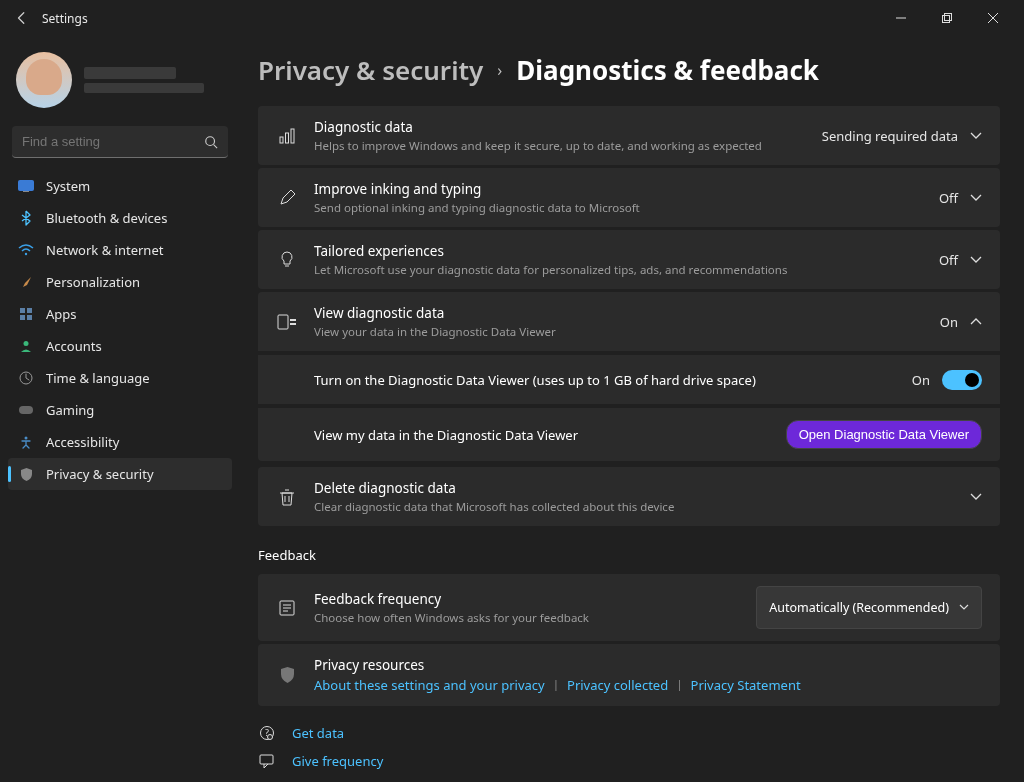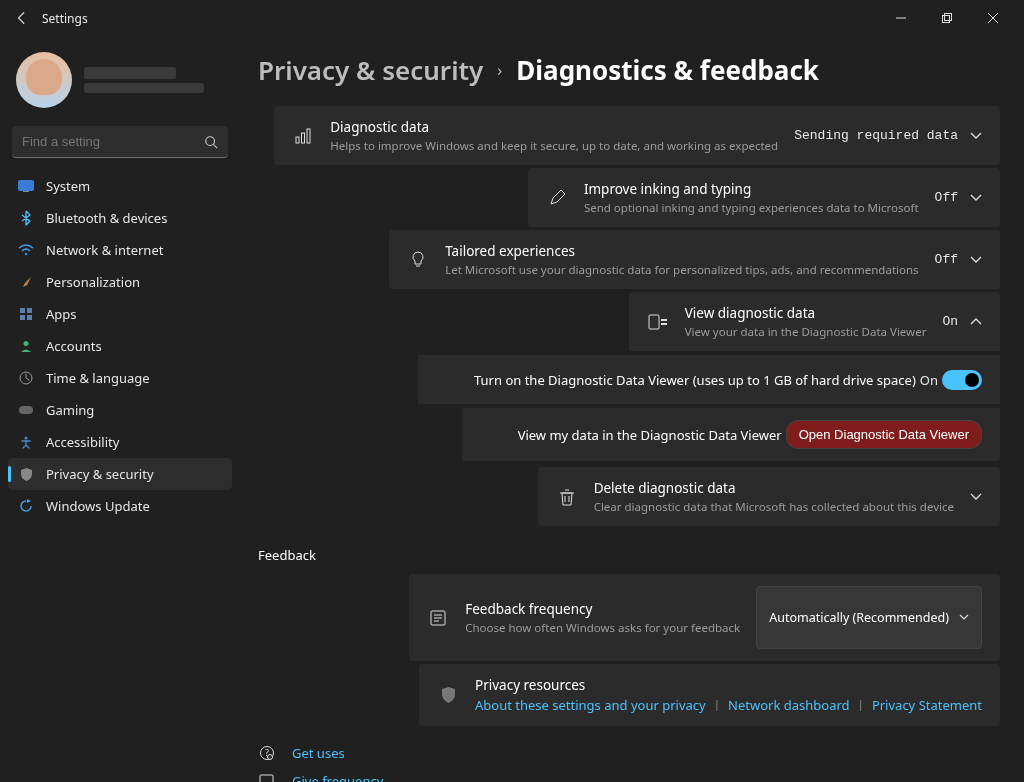--- a/index.html
+++ b/index.html
@@ -103,68 +103,68 @@
     padding: 12px 24px 24px 18px;
     overflow:hidden;
   }
   .crumb {
     display:flex;align-items:center;gap:14px;
     padding: 4px 0 18px 0;
   }
   .crumb .parent { font-size: 26px; font-weight:600; color:#bdbdbd; }
   .crumb .sep { color:#bdbdbd; font-size: 16px; }
   .crumb .current { font-size: 26px; font-weight:700; color:#ffffff; }
-  .cards { display:flex;flex-direction:column;gap:3px;align-items:flex-end; }
+  .cards { display:flex;flex-direction:column;gap:3px; }
   .card {
     background:#2b2b2b;
     border-radius:4px;
     display:flex;align-items:center;
     padding: 12px 18px;
     gap:16px;
     min-height:56px;
   }
   .card .cicon {
     width:22px;height:22px;display:flex;align-items:center;justify-content:center;color:#ddd;flex-shrink:0;
   }
   .card .ctext { flex:1; display:flex;flex-direction:column;gap:2px; }
   .card .ctitle { font-size:13.5px;color:#fff; }
   .card .csub { font-size:11.5px;color:#9c9c9c; }
-  .card .cright { display:flex;align-items:center;gap:12px;color:#ddd;font-family:Liberation Mono, monospace; }
+  .card .cright { display:flex;align-items:center;gap:12px;color:#ddd; }
   .card .cright .status { font-size:13px;color:#e6e6e6; }
   .chev { color:#ddd;font-size:12px; }
   .subrow {
     background:#2b2b2b;
     border-top:1px solid #202020;
     display:flex;align-items:center;
     padding: 12px 18px 12px 56px;
     min-height:50px;
-    gap:4px;
+    gap:12px;
   }
   .subrow .subtext { flex:1;font-size:13px;color:#fff; }
   .toggle {
     width:40px;height:20px;border-radius:10px;position:relative;
   }
   .toggle.on { background:#4cc2ff; }
   .toggle .knob {
     position:absolute;top:3px;width:14px;height:14px;border-radius:50%;
     background:#000;
   }
   .toggle.on .knob { right:3px; }
   .btn {
-    background:#7f1d1d;border:1px solid #444;border-radius:12px;
+    background:#6d28d9;border:1px solid #444;border-radius:12px;
     color:#fff;font-size:13px;padding:6px 12px;
   }
   .subrow.last { border-radius: 0 0 4px 4px; }
   .section-label {
     font-size:13px;font-weight:400;color:#fff;
     margin: 20px 0 10px 0;
   }
   .select {
     background:#373737;border:1px solid #444;border-radius:4px;
-    color:#fff;font-size:12.5px;padding:22px 12px;
+    color:#fff;font-size:12.5px;padding:12px 12px;
     display:flex;align-items:center;gap:10px;
   }
   .links { display:flex;gap:8px;flex-wrap:wrap; }
   .links a { color:#4cc2ff;text-decoration:none;font-size:13px; }
   .links .bar { color:#888;font-size:11.5px; }
   .footer-links { margin-top:18px;display:flex;flex-direction:column;gap:10px; }
   .flink { display:flex;align-items:center;gap:16px;color:#4cc2ff;font-size:13px; }
   .flink .fi { color:#ddd;width:18px;display:flex;justify-content:center; }
   svg { display:block; }
 </style>
@@ -302,29 +302,20 @@
         <span>Accessibility</span>
       </div>
       <div class="nav-item active">
         <span class="nav-icon">
           <svg width="13" height="15" viewBox="0 0 13 15">
               <path d="M6.5 1 L12 3 L12 7 Q12 12 6.5 14 Q1 12 1 7 L1 3 Z" fill="#888"></path>
             </svg>
         </span>
         <span>Privacy &amp; security</span>
       </div>
-      <div class="nav-item">
-        <span class="nav-icon">
-          <svg width="14" height="14" viewBox="0 0 14 14">
-              <path d="M12 7 A5 5 0 1 1 7 2" stroke="#3aa0e8" stroke-width="1.5" fill="none"></path>
-              <path d="M8 0 L12 2 L8 4 Z" fill="#3aa0e8"></path>
-            </svg>
-        </span>
-        <span>Windows Update</span>
-      </div>
     </div>
   </div>
 
   <div class="main">
     <div class="crumb">
       <span class="parent">Privacy &amp; security</span>
       <span class="sep">›</span>
       <span class="current">Diagnostics &amp; feedback</span>
     </div>
 
@@ -353,21 +344,21 @@
       </div>
 
       <div class="card">
         <div class="cicon">
           <svg width="18" height="18" viewBox="0 0 18 18">
               <path d="M3 15 L5 9 L13 1 L17 5 L9 13 Z" stroke="#ddd" fill="none" stroke-linejoin="round"></path>
             </svg>
         </div>
         <div class="ctext">
           <div class="ctitle">Improve inking and typing</div>
-          <div class="csub">Send optional inking and typing experiences data to Microsoft</div>
+          <div class="csub">Send optional inking and typing diagnostic data to Microsoft</div>
         </div>
         <div class="cright">
           <span class="status">Off</span>
           <span class="chev">
               <svg width="12" height="8">
                 <path d="M1 1 L6 6 L11 1" stroke="#ddd" stroke-width="1.3" fill="none"></path>
               </svg>
             </span>
         </div>
       </div>
@@ -480,38 +471,38 @@
         <div class="cicon">
           <svg width="15" height="18" viewBox="0 0 15 18">
               <path d="M7.5 1 L14 3 L14 8 Q14 14 7.5 17 Q1 14 1 8 L1 3 Z" fill="#777"></path>
             </svg>
         </div>
         <div class="ctext">
           <div class="ctitle">Privacy resources</div>
           <div class="links">
             <a href="#">About these settings and your privacy</a>
             <span class="bar">|</span>
-            <a href="#">Network dashboard</a>
+            <a href="#">Privacy collected</a>
             <span class="bar">|</span>
             <a href="#">Privacy Statement</a>
           </div>
         </div>
       </div>
     </div>
 
     <div class="footer-links">
       <div class="flink">
         <span class="fi">
           <svg width="16" height="16" viewBox="0 0 16 16">
               <circle cx="8" cy="8" r="6.5" stroke="#ddd" fill="none"></circle>
               <circle cx="11" cy="12" r="2.5" stroke="#ddd" fill="#2b2b2b"></circle>
               <text x="8" y="11" text-anchor="middle" font-size="9" fill="#ddd">?</text>
             </svg>
         </span>
-        <span>Get uses</span>
+        <span>Get data</span>
       </div>
       <div class="flink">
         <span class="fi">
           <svg width="16" height="16" viewBox="0 0 16 16">
               <rect x="1" y="2" width="13" height="9" rx="1" stroke="#ddd" fill="none"></rect>
               <path d="M5 11 L5 15 L9 11" stroke="#ddd" fill="none"></path>
             </svg>
         </span>
         <span>Give frequency</span>
       </div>

